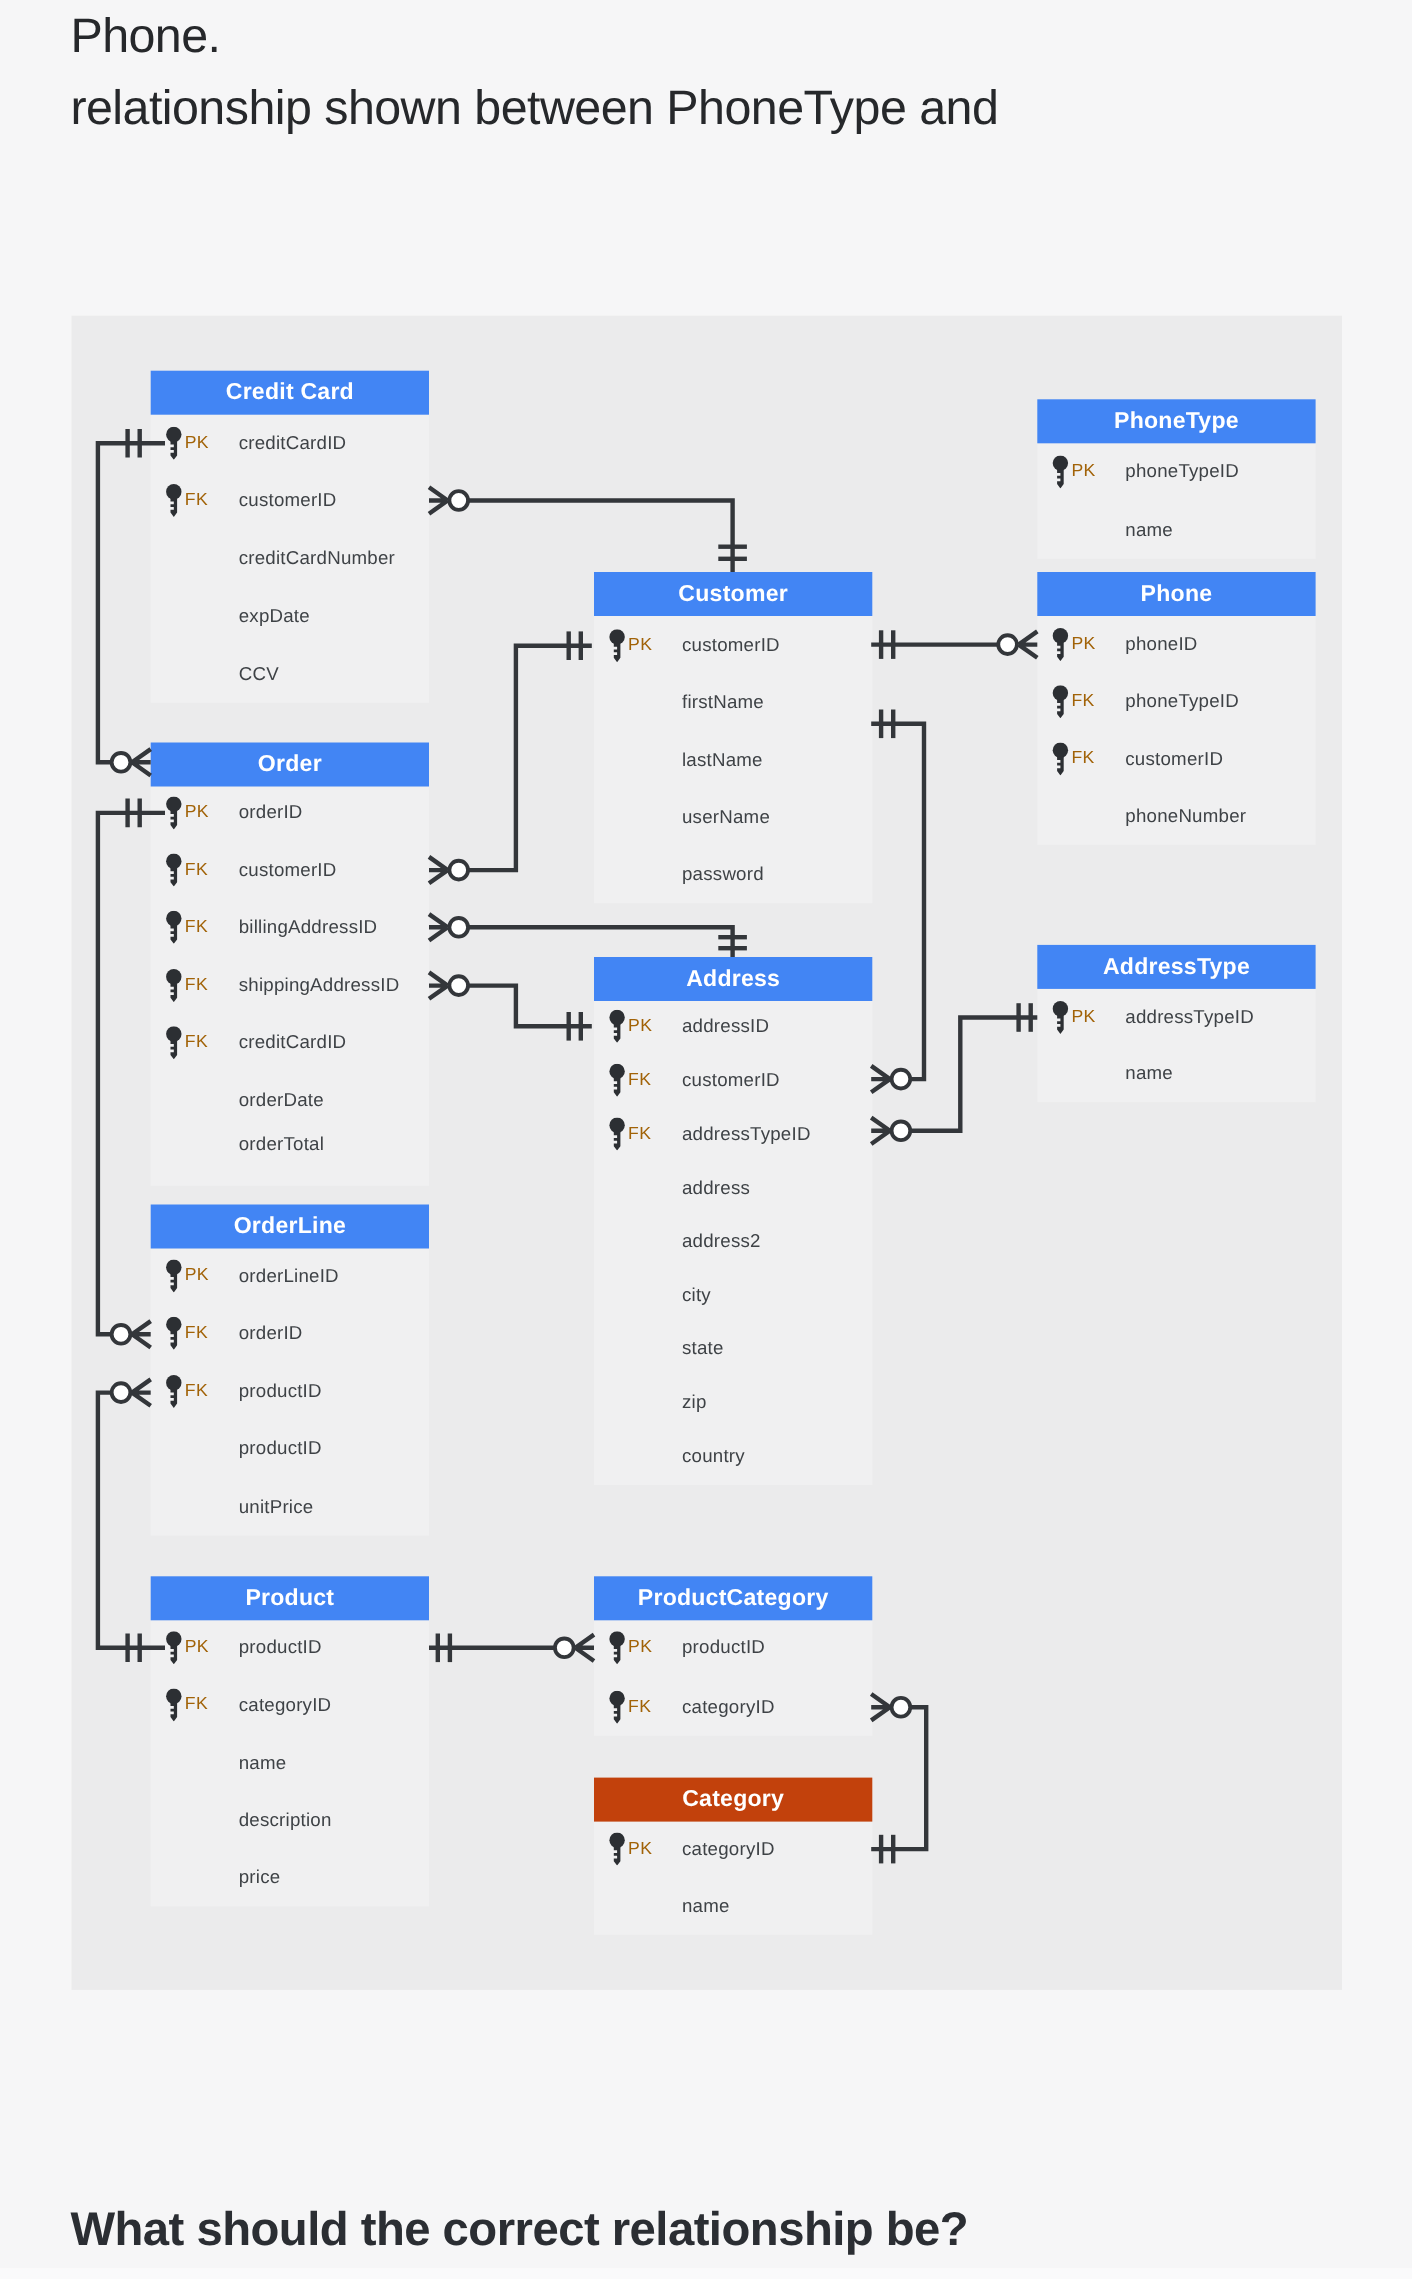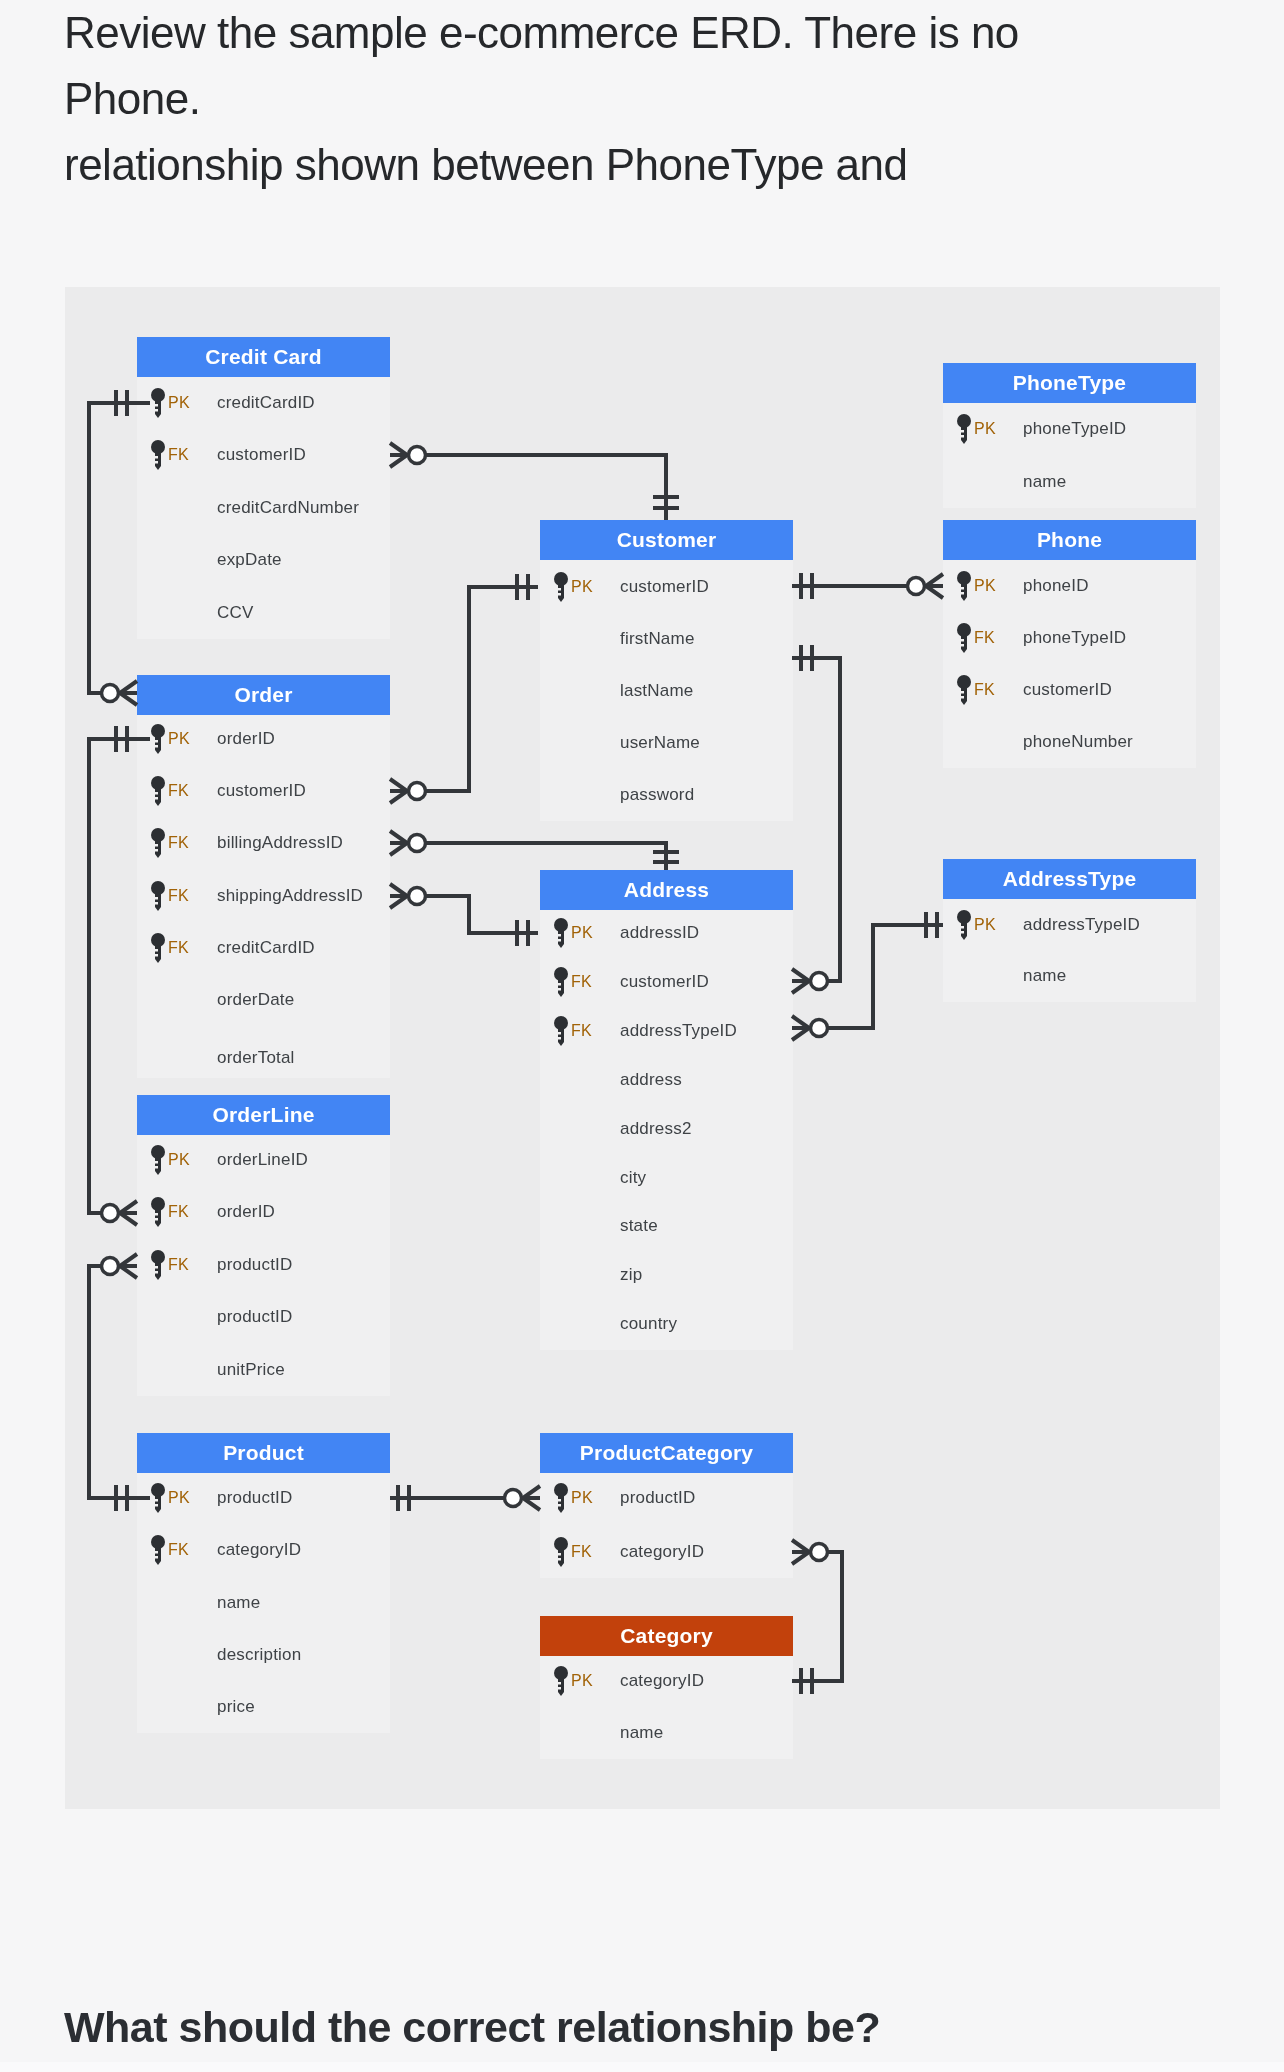--- a/index.html
+++ b/index.html
@@ -41,21 +41,20 @@
     font-size:43px;line-height:50px;font-weight:700;color:#2b2e33;letter-spacing:-0.5px;
   }
   .bottom-strip{
     position:absolute;left:0;top:2062px;width:1284px;height:10px;background:#fafafb;
   }
 </style>
 </head>
 <body>
 
 <div class="intro">
-    <div>Review the sample e-commerce ERD. There is no</div>
     <div>Phone.</div>
     <div>relationship shown between PhoneType and</div>
   </div>
 
 <div class="erd-card">
     <div class="entity" style="left: 72px; top: 50px;">
       <div class="body" style="height: 261.6px; background: rgb(240, 240, 241);"></div>
       <div class="hdr" style="background: rgb(66, 133, 244);"><span>Credit Card</span></div>
       <div class="row" style="top: 51px;">
         <svg viewBox="0 0 16 30" class="keyicon">
@@ -122,21 +121,21 @@
         <svg viewBox="0 0 16 30" class="keyicon">
           <circle cx="8" cy="7" r="7" fill="#2c2f33"></circle>
           <path d="M5,13 h6 v13 l-3,4 -3,-4 v-2.5 h3 v-2.5 h-3 v-2.5 h3 v-2.5 h-3 z" fill="#2c2f33"></path>
         </svg>
         <span class="badge">FK</span>
         <span class="fname">creditCardID</span>
       </div>
       <div class="row" style="top: 310px;">
         <span class="fname">orderDate</span>
       </div>
-      <div class="row" style="top: 368px;">
+      <div class="row" style="top: 350px;">
         <span class="fname">orderTotal</span>
       </div>
     </div>
     <div class="entity" style="left: 72px; top: 808px;">
       <div class="body" style="height: 260.6px; background: rgb(240, 240, 241);"></div>
       <div class="hdr" style="background: rgb(66, 133, 244);"><span>OrderLine</span></div>
       <div class="row" style="top: 50px;">
         <svg viewBox="0 0 16 30" class="keyicon">
           <circle cx="8" cy="7" r="7" fill="#2c2f33"></circle>
           <path d="M5,13 h6 v13 l-3,4 -3,-4 v-2.5 h3 v-2.5 h-3 v-2.5 h3 v-2.5 h-3 z" fill="#2c2f33"></path>

